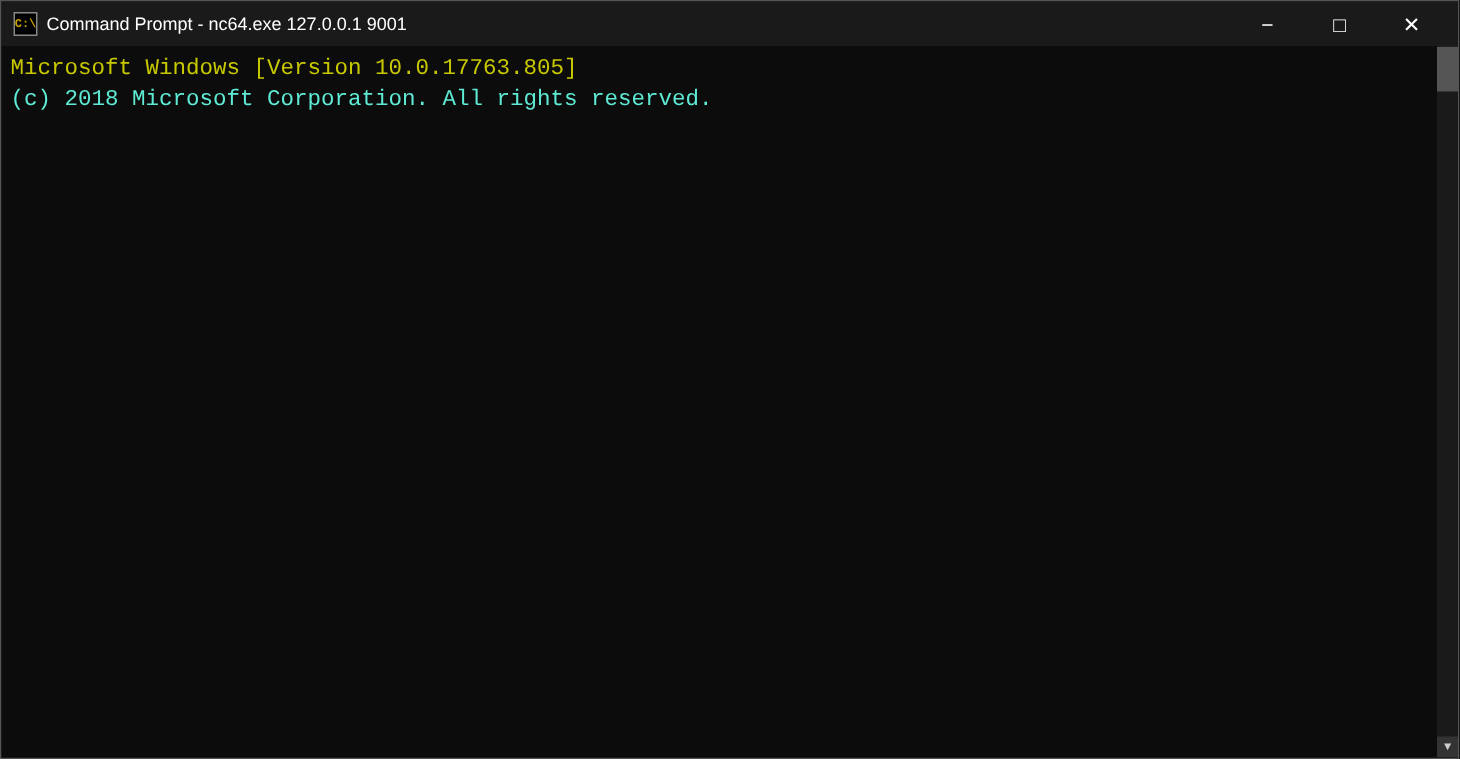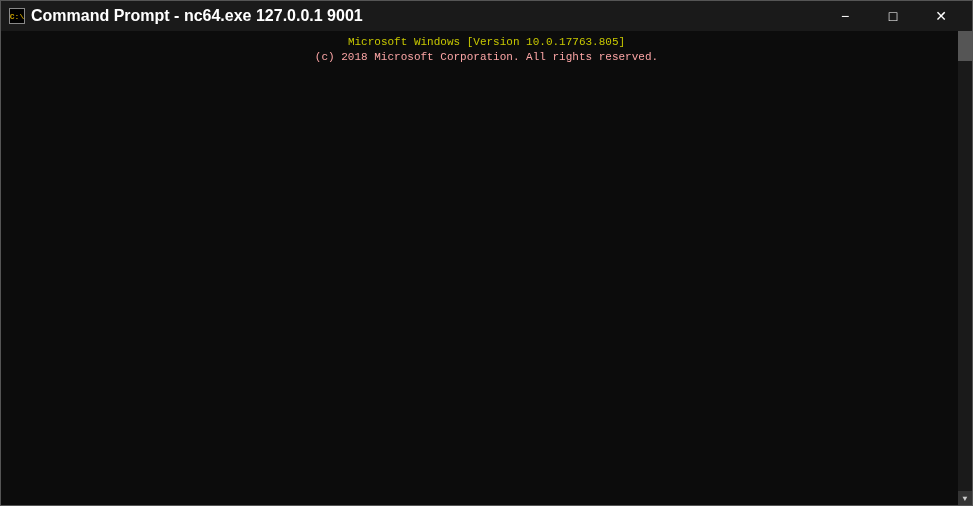--- a/index.html
+++ b/index.html
@@ -54,22 +54,21 @@
     .cmd-icon-inner {
       font-size: 8px;
       color: #c8a000;
       font-weight: bold;
       font-family: 'Courier New', monospace;
     }
 
     .title-text {
       color: #fff;
       font-family: 'Segoe UI', sans-serif;
-      font-size: 16px;
-      font-weight: bold;
+      font-size: 12px;
     }
 
     .title-bar-controls {
       display: flex;
       align-items: center;
       gap: 2px;
     }
 
     .ctrl-btn {
       width: 46px;
@@ -88,32 +87,31 @@
     .console-area {
       flex: 1;
       background: #0c0c0c;
       padding: 4px 6px;
       overflow: hidden;
       position: relative;
     }
 
     .console-line {
       font-family: 'Courier New', Courier, monospace;
-      font-size: 11px;
+      font-size: 15px;
       line-height: 1.4;
       white-space: pre;
-      text-align: center;
     }
 
     .line-yellow {
       color: #c8c800;
     }
 
     .line-white {
-      color: #fca5a5;
+      color: #5eead4;
     }
 
     .line-prompt {
       color: #c8c800;
     }
 
     .scrollbar {
       position: absolute;
       right: 0;
       top: 0;

